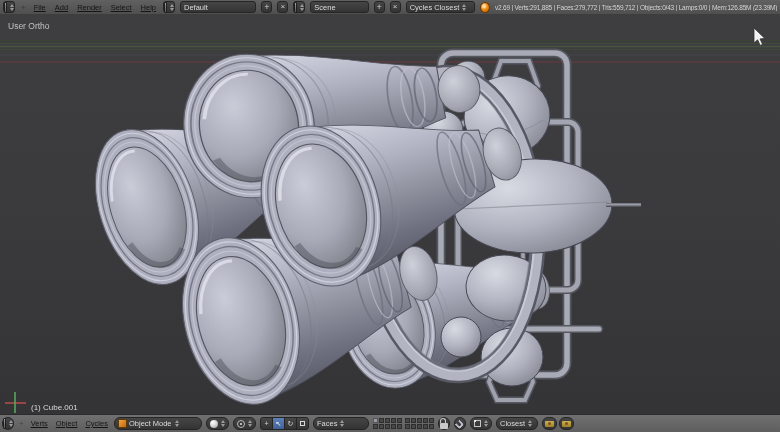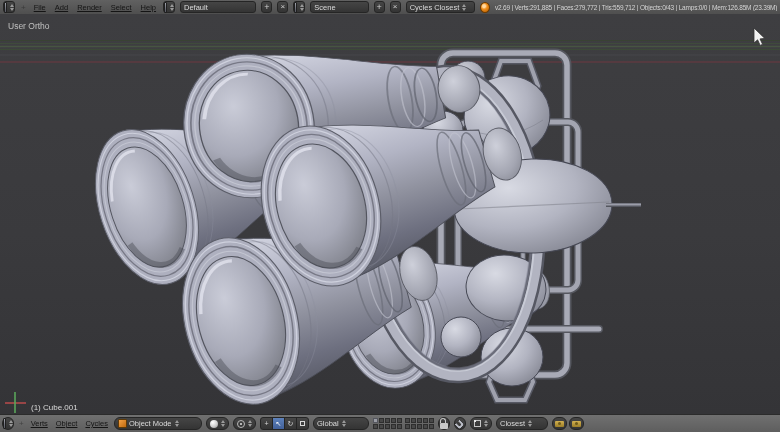--- a/index.html
+++ b/index.html
@@ -293,21 +293,21 @@
   </span>
   <span class="segs">
     <span class="seg first">+</span>
     <span class="seg active">↖</span>
     <span class="seg">↻</span>
     <span class="seg last">
         <span class="scalebox"></span>
       </span>
   </span>
   <span class="wdg" style="width:56px">
-    <span>Global</span>
+    <span>Faces</span>
     <span class="arr">
         <i class="up"></i>
         <i class="dn"></i>
       </span>
   </span>
   <span class="layers">
     <span class="lgroup">
       <span class="lcell active"></span>
       <span class="lcell"></span>
         <span class="lcell"></span>
@@ -338,21 +338,21 @@
   <span class="wdg sq" style="height:13px">
       <span class="magnet"></span>
     </span>
   <span class="wdg" style="height:13px">
     <span class="snapel"></span>
     <span class="arr">
         <i class="up"></i>
         <i class="dn"></i>
       </span>
   </span>
-  <span class="wdg" style="width:52px">
+  <span class="wdg" style="width:42px">
     <span>Closest</span>
     <span class="arr">
         <i class="up"></i>
         <i class="dn"></i>
       </span>
   </span>
   <span class="wdg sq" style="height:13px;width:15px">
       <span class="cam"></span>
     </span>
   <span class="wdg sq" style="height:13px;width:15px;margin-left:-2px">

